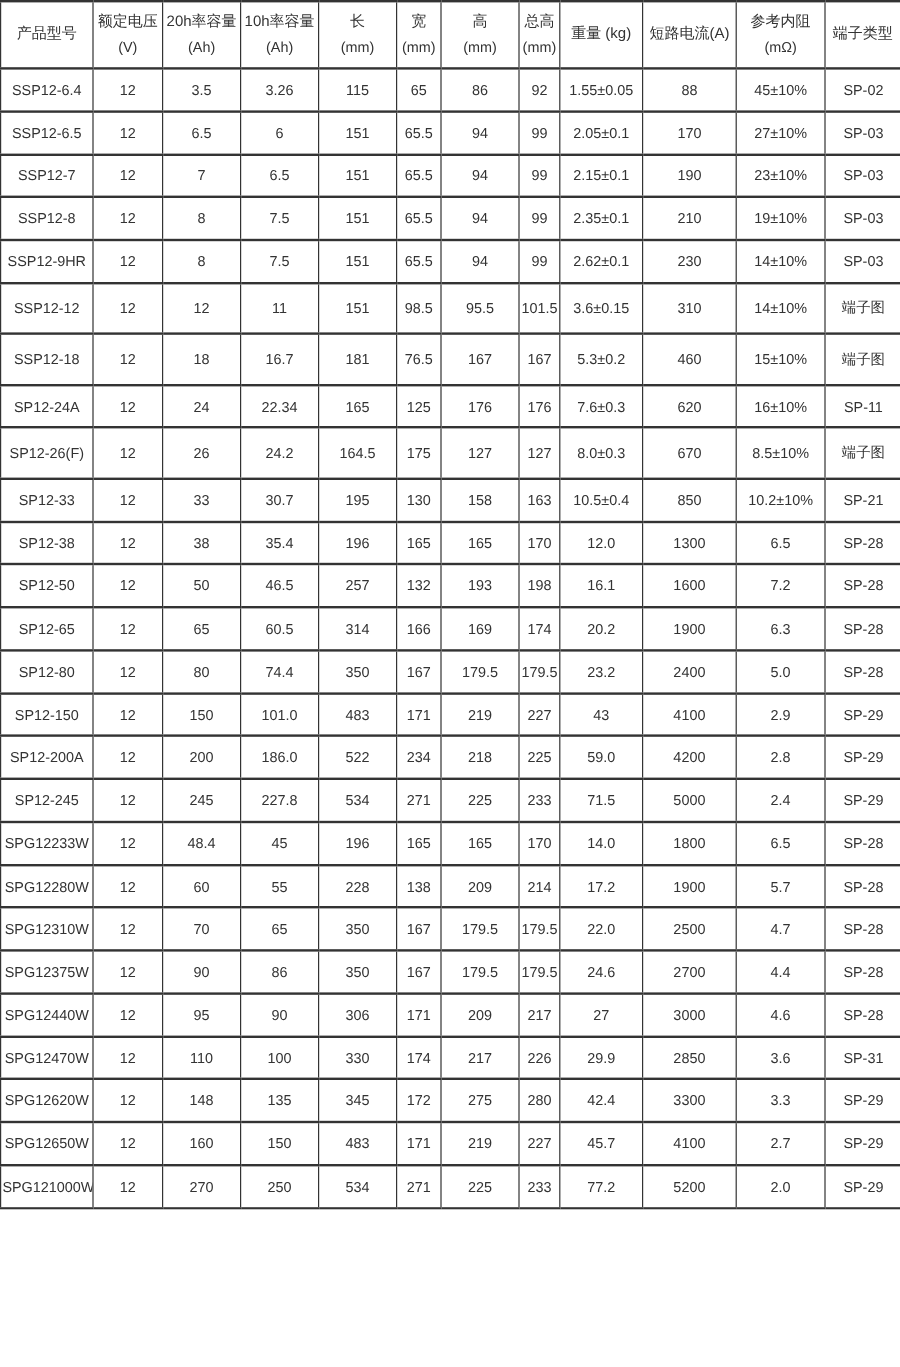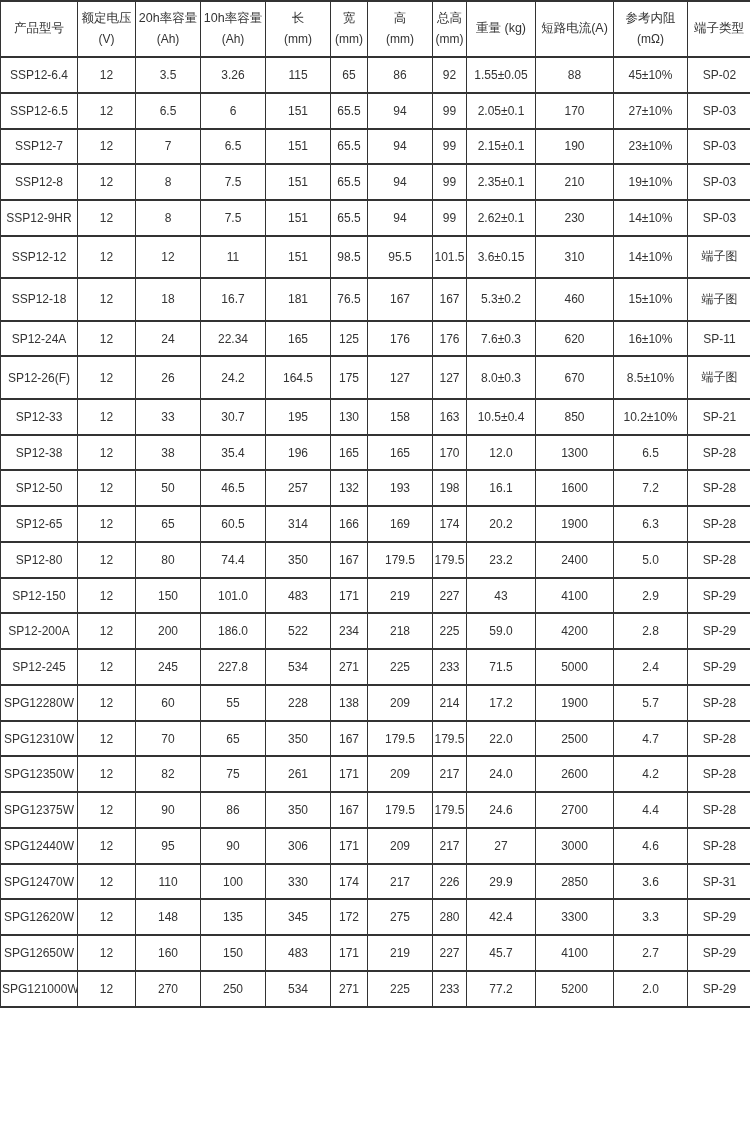--- a/index.html
+++ b/index.html
@@ -355,20 +355,34 @@
         <td>534</td>
         <td>271</td>
         <td>225</td>
         <td>233</td>
         <td>71.5</td>
         <td>5000</td>
         <td>2.4</td>
         <td class="left">SP-29</td>
       </tr>
       <tr>
+        <td>SPG12233W</td>
+        <td>12</td>
+        <td>48.4</td>
+        <td>45</td>
+        <td>196</td>
+        <td>165</td>
+        <td>165</td>
+        <td>170</td>
+        <td>14.0</td>
+        <td>1800</td>
+        <td>6.5</td>
+        <td class="left">SP-28</td>
+      </tr>
+      <tr>
         <td>SPG12280W</td>
         <td>12</td>
         <td>60</td>
         <td>55</td>
         <td>228</td>
         <td>138</td>
         <td>209</td>
         <td>214</td>
         <td>17.2</td>
         <td>1900</td>
@@ -380,34 +394,20 @@
         <td>12</td>
         <td>70</td>
         <td>65</td>
         <td>350</td>
         <td>167</td>
         <td>179.5</td>
         <td>179.5</td>
         <td>22.0</td>
         <td>2500</td>
         <td>4.7</td>
-        <td class="left">SP-28</td>
-      </tr>
-      <tr>
-        <td>SPG12350W</td>
-        <td>12</td>
-        <td>82</td>
-        <td>75</td>
-        <td>261</td>
-        <td>171</td>
-        <td>209</td>
-        <td>217</td>
-        <td>24.0</td>
-        <td>2600</td>
-        <td>4.2</td>
         <td class="left">SP-28</td>
       </tr>
       <tr>
         <td>SPG12375W</td>
         <td>12</td>
         <td>90</td>
         <td>86</td>
         <td>350</td>
         <td>167</td>
         <td>179.5</td>

